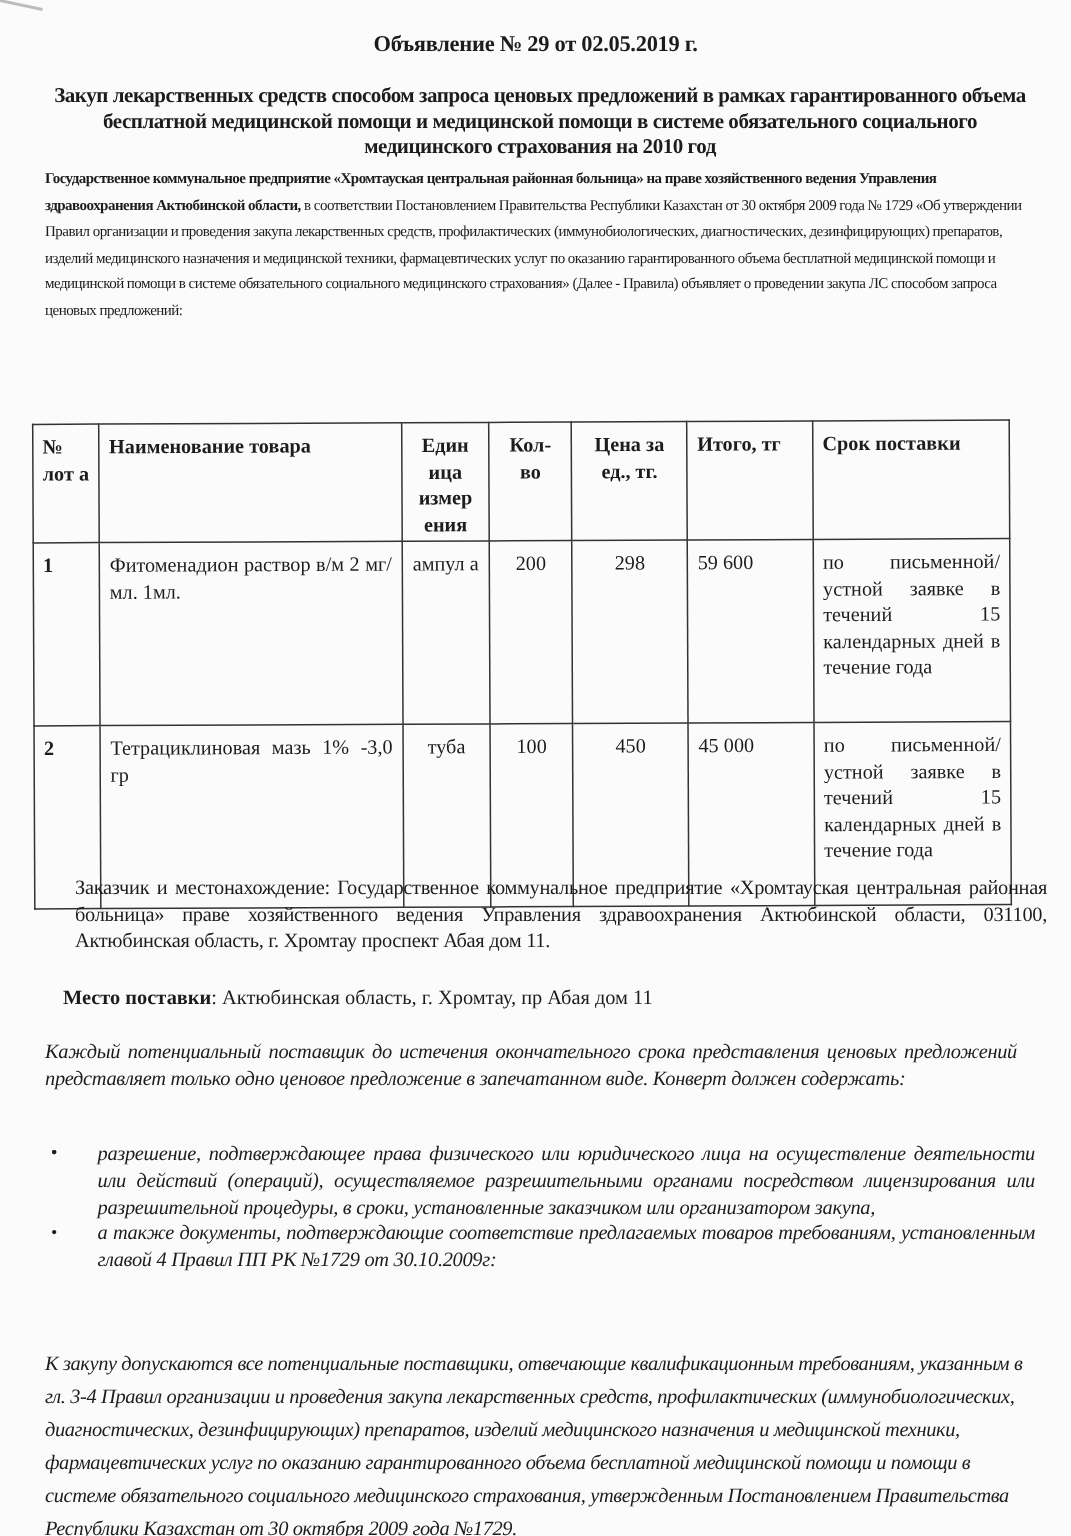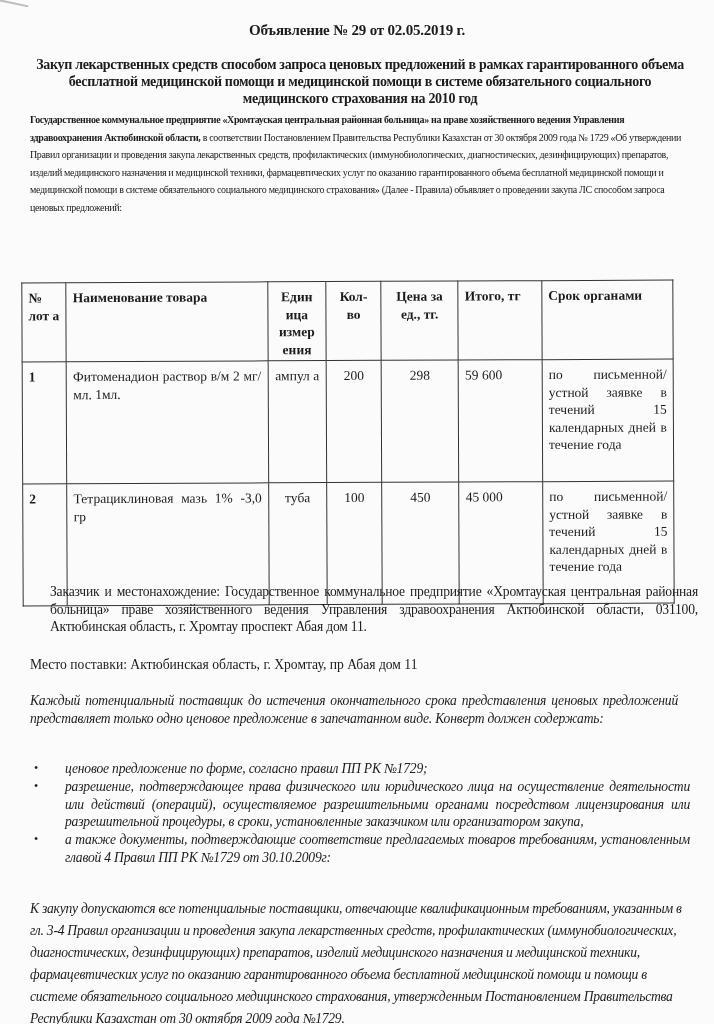--- a/index.html
+++ b/index.html
@@ -49,21 +49,21 @@
   td.term { text-align: justify; padding-right: 8px; }
   td.no { font-weight: bold; }
   .customer {
     position: absolute; top: 583px; left: 30px; width: 648px;
     font-size: 13.6px; line-height: 17.5px; text-align: justify; letter-spacing: -0.2px; margin-left: 20px;
   }
   .delivery {
     position: absolute; top: 656px; left: 30px; width: 648px;
     font-size: 13.6px; line-height: 17.5px;
   }
-  .delivery b { font-weight: normal; }
+  .delivery b { font-weight: bold; margin-left: 12px; }
   .every {
     position: absolute; top: 692px; left: 30px; width: 648px;
     font-size: 13.6px; line-height: 17.5px; font-style: italic; text-align: justify;
     letter-spacing: -0.2px;
   }
   ul.reqs {
     position: absolute; top: 760px; left: 30px; width: 660px; margin: 0; padding: 0;
     list-style: none; font-style: italic; font-size: 13.6px; line-height: 17.8px;
     letter-spacing: -0.2px;
   }
@@ -90,21 +90,21 @@
 
   <table class="lots">
     <thead>
       <tr>
         <th class="c-no left">№ лот а</th>
         <th class="c-name left">Наименование товара</th>
         <th class="c-unit">Един ица измер ения</th>
         <th class="c-qty">Кол-во</th>
         <th class="c-price">Цена за ед., тг.</th>
         <th class="c-total left">Итого, тг</th>
-        <th class="c-term left">Срок органами</th>
+        <th class="c-term left">Срок поставки</th>
       </tr>
     </thead>
     <tbody>
       <tr style="height:122px">
         <td class="no">1</td>
         <td class="name">Фитоменадион раствор в/м 2 мг/ мл. 1мл.</td>
         <td class="c-unit">ампул а</td>
         <td class="c-qty">200</td>
         <td class="c-price">298</td>
         <td class="c-total">59 600</td>
@@ -122,19 +122,19 @@
     </tbody>
   </table>
 
   <div class="customer">Заказчик и местонахождение: Государственное коммунальное предприятие «Хромтауская центральная районная больница» праве хозяйственного ведения Управления здравоохранения Актюбинской области, 031100, Актюбинская область, г. Хромтау проспект Абая дом 11.</div>
 
   <div class="delivery"><b>Место поставки</b><span>: Актюбинская область, г. Хромтау, пр Абая дом 11</span></div>
 
   <div class="every">Каждый потенциальный поставщик до истечения окончательного срока представления ценовых предложений представляет только одно ценовое предложение в запечатанном виде. Конверт должен содержать:</div>
 
   <ul class="reqs">
-    <li><span class="bullet">•</span><span>ценовое предложение по форме, согласно правил ПП РК №1729;</span></li>
+    <li><span class="bullet">•</span></li>
     <li><span class="bullet">•</span><span>разрешение, подтверждающее права физического или юридического лица на осуществление деятельности или действий (операций), осуществляемое разрешительными органами посредством лицензирования или разрешительной процедуры, в сроки, установленные заказчиком или организатором закупа,</span></li>
     <li><span class="bullet">•</span><span>а также документы, подтверждающие соответствие предлагаемых товаров требованиям, установленным главой 4 Правил ПП РК №1729 от 30.10.2009г:</span></li>
   </ul>
 
   <div class="admit">К закупу допускаются все потенциальные поставщики, отвечающие квалификационным требованиям, указанным в гл. 3-4 Правил организации и проведения закупа лекарственных средств, профилактических (иммунобиологических, диагностических, дезинфицирующих) препаратов, изделий медицинского назначения и медицинской техники, фармацевтических услуг по оказанию гарантированного объема бесплатной медицинской помощи и помощи в системе обязательного социального медицинского страхования, утвержденным Постановлением Правительства Республики Казахстан от 30 октября 2009 года №1729.</div>
 </div>
 
 </body></html>

